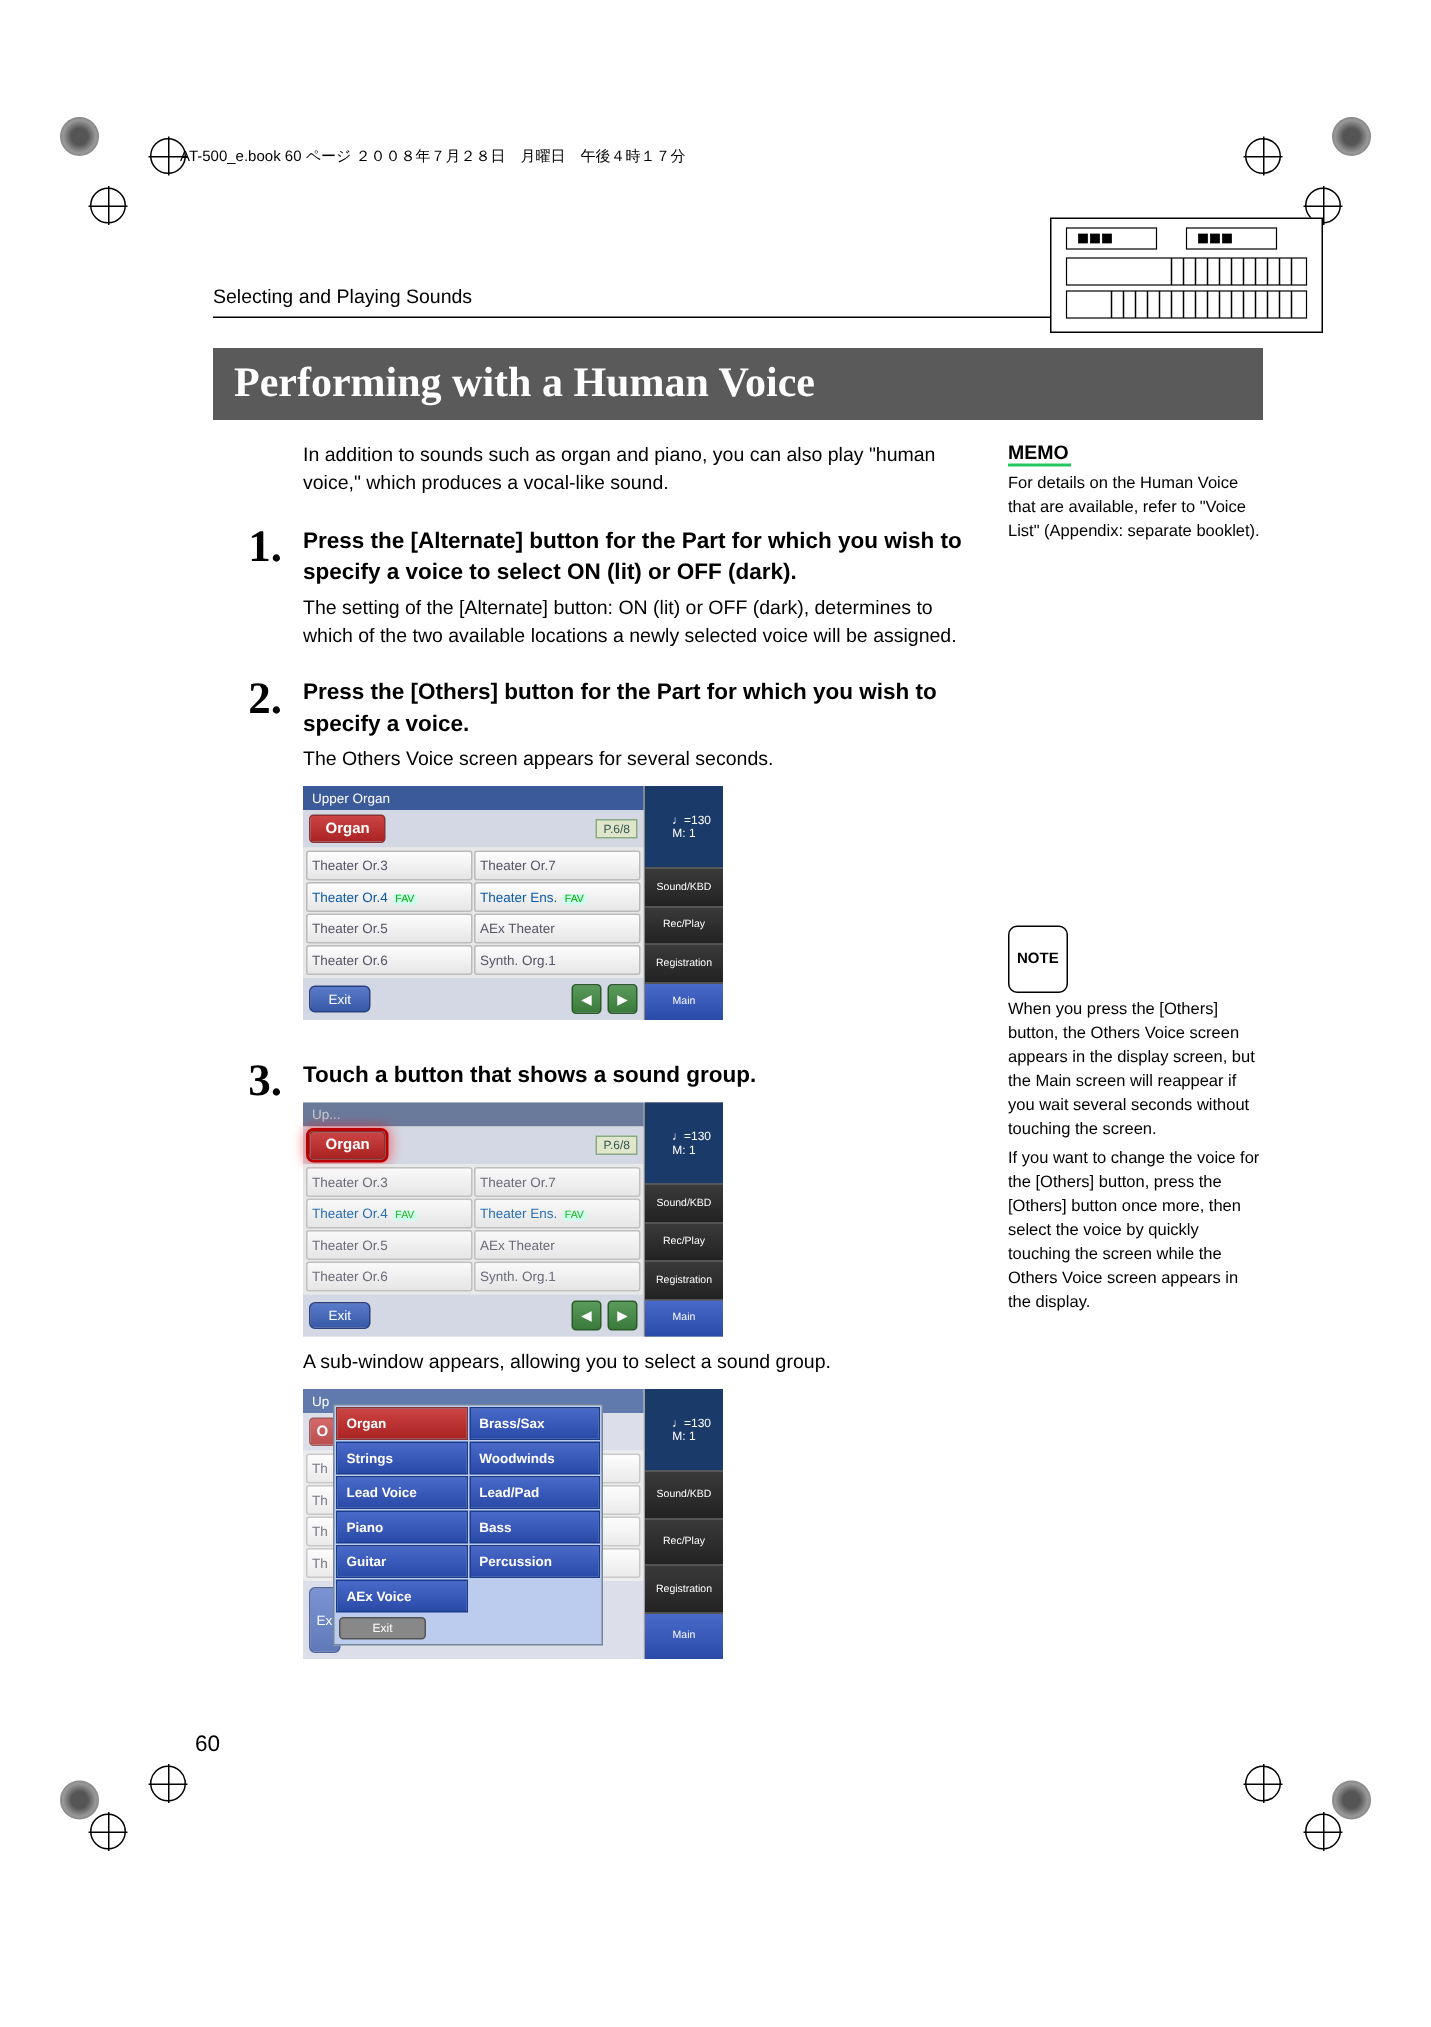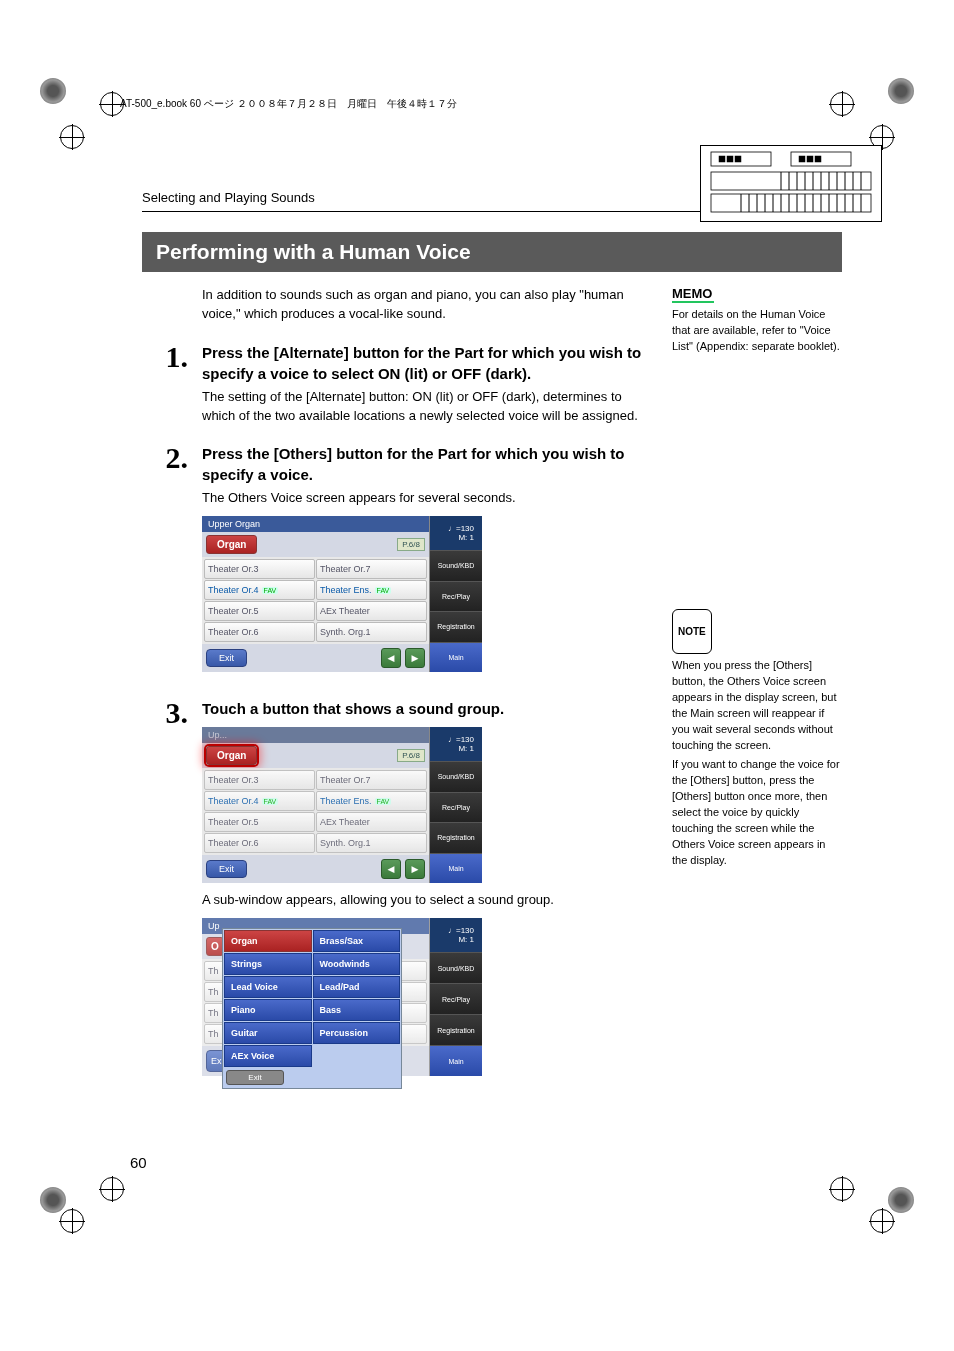--- a/index.html
+++ b/index.html
@@ -54,24 +54,24 @@
     margin: 40px 0 6px 0;
   }
   .rule {
     border-top: 1.5px solid #000;
     margin-bottom: 20px;
   }
 
   .title-bar {
     background: #5a5a5a;
     color: #fff;
-    font-size: 21px;
+    font-size: 28px;
     font-weight: bold;
     padding: 8px 14px;
-    font-family: Liberation Sans, sans-serif;
+    font-family: Liberation Serif, serif;
   }
 
   .body-col {
     display: flex;
     gap: 30px;
     margin-top: 14px;
   }
   .main-col { width: 500px; }
   .side-col { width: 170px; font-size: 11px; }
 
@@ -217,22 +217,22 @@
   .ss-right {
     width: 52px;
     background: #7a7a7a;
     display:flex;
     flex-direction:column;
     font-size:7px;
     color:#fff;
   }
   .ss-tempo {
     background:#1a3a6a;
-    padding:8px;
-    text-align:right;
+    padding:18px;
+    text-align:center;
     font-size:8px;
   }
   .ss-rbtn {
     flex:1;
     background: linear-gradient(#3a3a3a,#222);
     border-top:1px solid #555;
     display:flex; align-items:center; justify-content:center;
     text-align:center;
     padding: 0 2px;
   }
@@ -465,21 +465,21 @@
                 <div class="ss-cell">Th</div>
                   <div class="ss-cell"></div>
                 <div class="ss-cell">Th</div>
                   <div class="ss-cell"></div>
                 <div class="ss-cell">Th</div>
                   <div class="ss-cell"></div>
                 <div class="ss-cell">Th</div>
                   <div class="ss-cell"></div>
               </div>
               <div class="ss-footer">
-                  <div class="ss-exit" style="padding:5px 4px">Ex</div>
+                  <div class="ss-exit" style="padding:16px 4px">Ex</div>
                 </div>
             </div>
             <div class="ss-right">
               <div class="ss-tempo">
                 <div>♩=130</div>
                 <div>M:    1</div>
               </div>
               <div class="ss-rbtn">Sound/KBD</div>
               <div class="ss-rbtn">Rec/Play</div>
               <div class="ss-rbtn">Registration</div>

